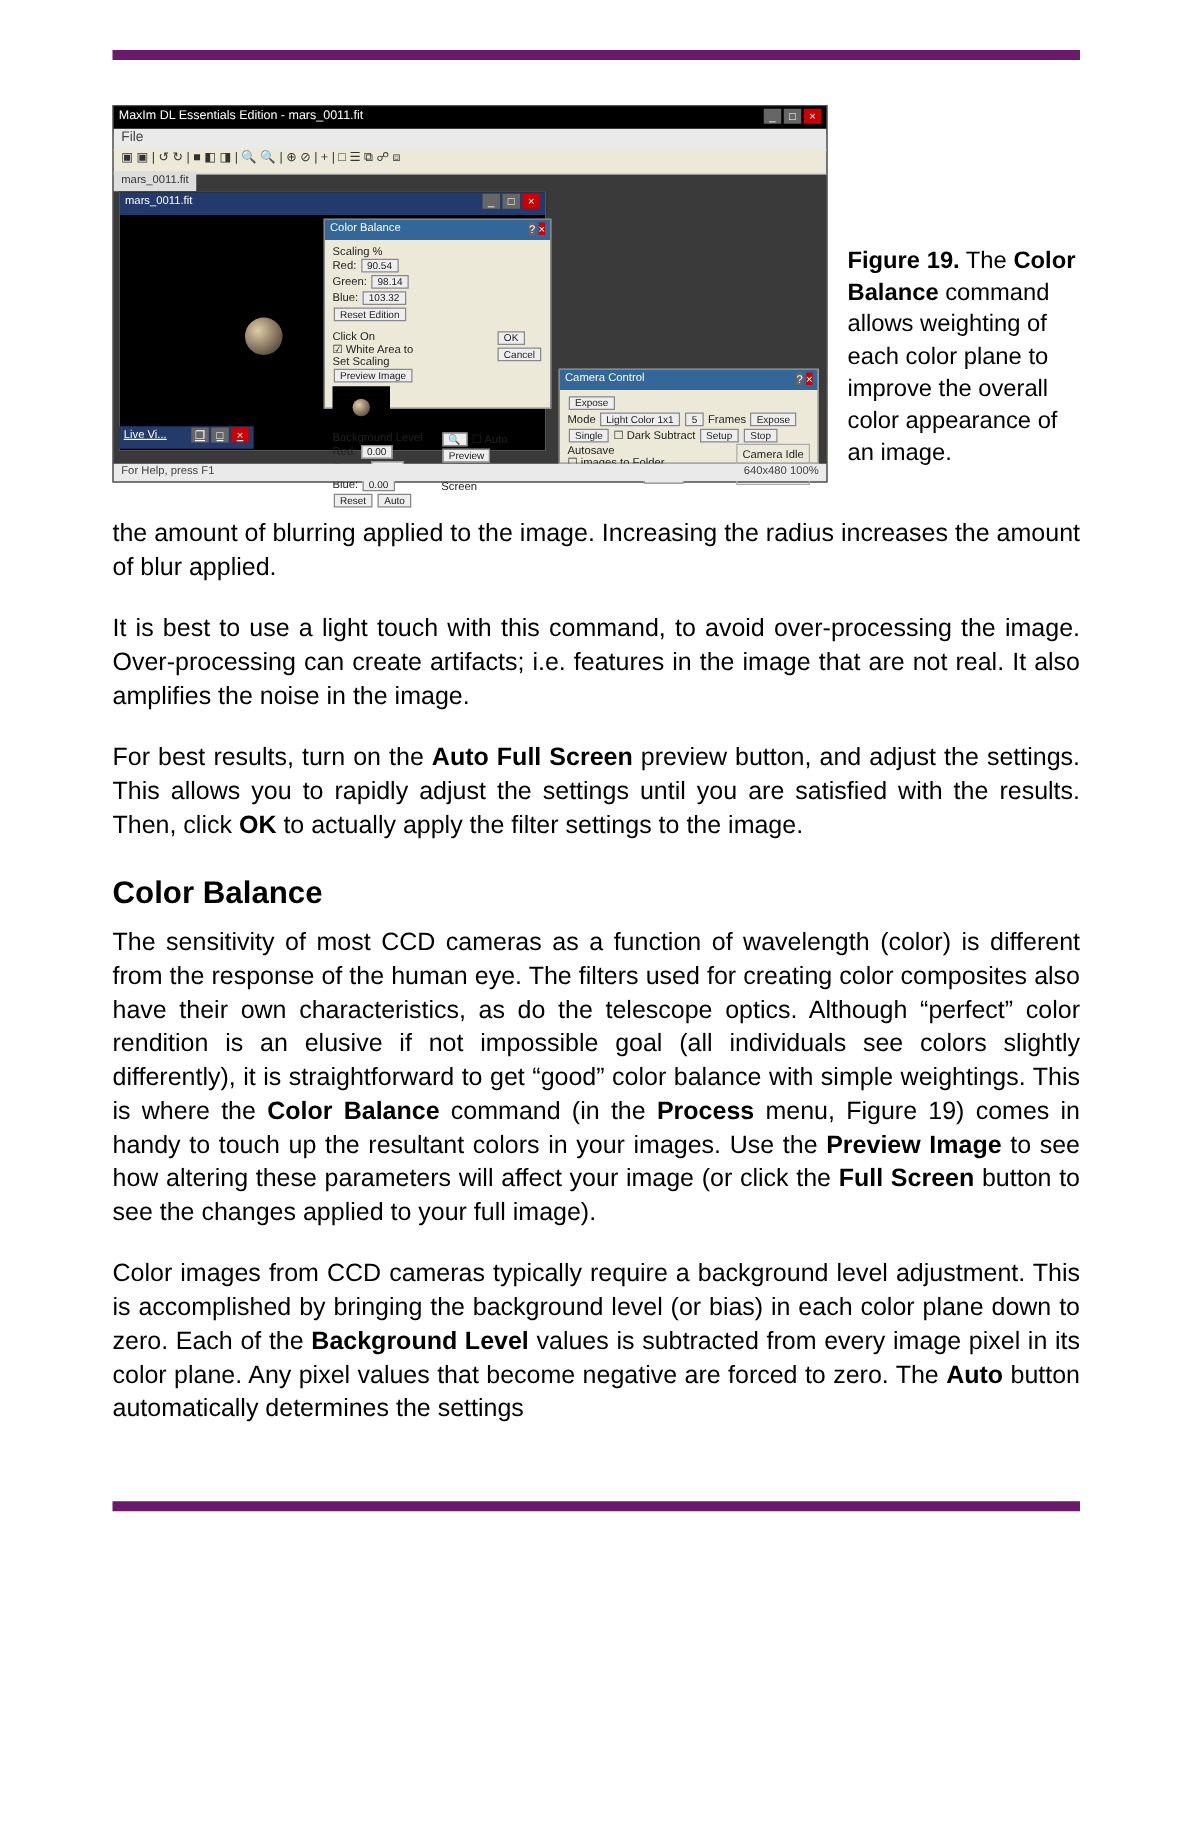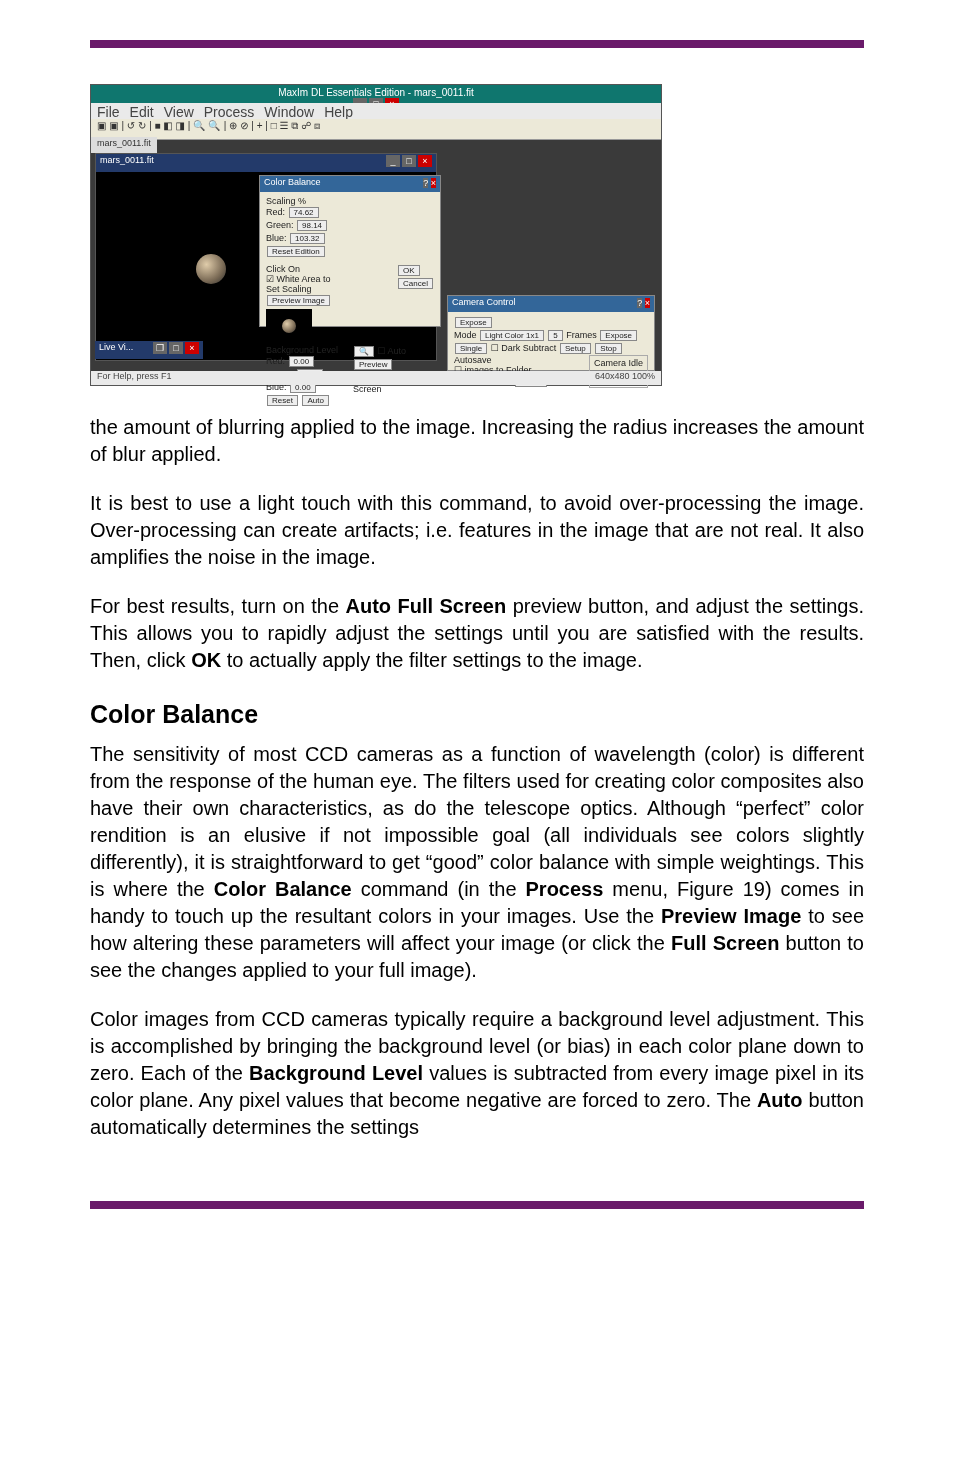--- a/index.html
+++ b/index.html
@@ -37,52 +37,52 @@
     height: 300px;
     background: #3a3a3a;
     position: relative;
     border: 1px solid #555;
     flex: 0 0 auto;
   }
   .titlebar {
     position: absolute;
     left: 0; top: 0; right: 0;
     height: 18px;
-    background: #0f766e;
+    background: #000000;
     color: #fff;
     font-size: 10px;
     padding: 2px 4px;
     display: flex;
     justify-content: space-between;
-    align-items: center;
-    flex-direction: column;
+    align-items: flex-start;
   }
   .winbtns {
     display: flex;
     gap: 2px;
   }
   .winbtn {
     width: 14px; height: 12px;
     background: #c00;
     color: #fff;
     font-size: 9px;
     text-align: center;
     line-height: 12px;
   }
   .winbtn.gray { background:#666; }
   .menubar {
     position: absolute;
     left: 0; top: 18px; right: 0;
     height: 16px;
     background: #eaeaea;
     color: #444;
-    font-size: 14px;
+    font-size: 11px;
     padding: 1px 6px;
     display: flex;
     gap: 10px;
+    flex-direction: column;
   }
   .toolbar {
     position: absolute;
     left: 0; top: 34px; right: 0;
     height: 18px;
     background: #ece9d8;
     border-bottom: 1px solid #999;
     font-size: 10px;
     padding: 1px 6px;
     color: #333;
@@ -159,20 +159,21 @@
     left: 4px;
     top: 256px;
     width: 100px;
     height: 16px;
     background: #233a6a;
     color: #fff;
     font-size: 9px;
     padding: 1px 4px;
     display:flex;
     justify-content:space-between;
+    text-decoration:underline;
   }
   .btn-tiny {
     display:inline-block;
     background:#eee;
     border:1px solid #888;
     padding:0 4px;
     margin:1px;
     font-size:8px;
   }
 
@@ -256,21 +257,21 @@
           <span>Color Balance</span>
           <span>
             <span class="winbtn gray">?</span>
             <span class="winbtn">×</span>
           </span>
         </div>
         <div class="dlgbody">
           <div style="display:flex; gap:6px;flex-direction:column;">
             <div style="flex:1;">
               <div>Scaling %</div>
-              <div><span>Red:</span> <span class="btn-tiny">74.62</span></div>
+              <div><span>Red:</span> <span class="btn-tiny">90.54</span></div>
               <div><span>Green:</span> <span class="btn-tiny">98.14</span></div>
               <div><span>Blue:</span> <span class="btn-tiny">103.32</span></div>
               <span class="btn-tiny">Reset Edition</span>
             </div>
             <div style="flex:1;">
               <div style="float:right;">
                 <span class="btn-tiny">OK</span><br>
                 <span class="btn-tiny">Cancel</span>
               </div>
               <div>Click On</div>
@@ -348,20 +349,23 @@
           <span class="winbtn">×</span>
         </span>
       </div>
 
       <div class="statusbar">
         <span>For Help, press F1</span>
         <span>640x480   100%</span>
       </div>
     </div>
 
+    <div class="caption">
+      <span class="fig-label">Figure 19.</span><span> The </span><span class="fig-sublabel">Color Balance</span><span> command allows weighting of each color plane to improve the overall color appearance of an image.</span>
+    </div>
   </div>
 
   <div class="body-text">the amount of blurring applied to the image. Increasing the radius increases the amount of blur applied.</div>
 
   <div class="body-text">It is best to use a light touch with this command, to avoid over-processing the image. Over-processing can create artifacts; i.e. features in the image that are not real. It also amplifies the noise in the image.</div>
 
   <div class="body-text">
     <span>For best results, turn on the </span><span class="bold">Auto Full Screen</span><span> preview button, and adjust the settings. This allows you to rapidly adjust the settings until you are satisfied with the results. Then, click </span><span class="bold">OK</span><span> to actually apply the filter settings to the image.</span>
   </div>
 

